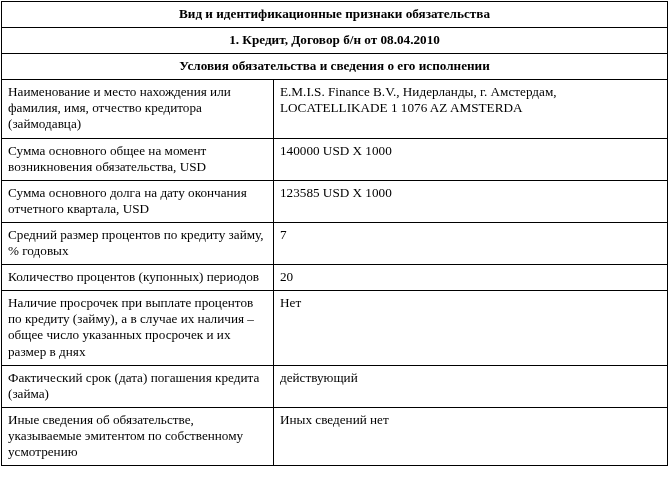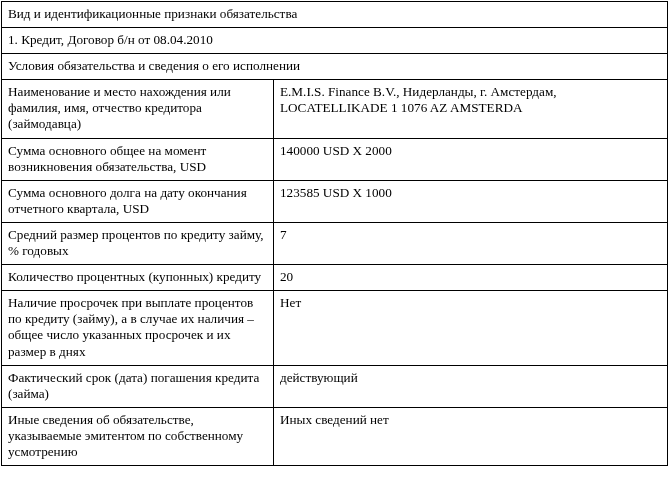--- a/index.html
+++ b/index.html
@@ -26,22 +26,22 @@
     table-layout: fixed;
   }
   table.doc td {
     border: 1px solid #000000;
     vertical-align: top;
     font-size: 13.2px;
     line-height: 1.22;
     padding: 4px 6px 5px 6px;
   }
   td.hdr {
-    text-align: left;
-    font-weight: normal;
+    text-align: center;
+    font-weight: bold;
     padding-top: 3px;
     padding-bottom: 4px;
     margin-top: 16px;
   }
   col.c1 { width: 272px; }
   col.c2 { width: 394px; }
   .label { padding-left: 7px; font-family: Liberation Serif, serif; }
   .value { padding-left: 8px; }
 </style>
 </head>
@@ -63,32 +63,32 @@
       <tr>
         <td class="hdr" colspan="2">Условия обязательства и сведения о его исполнении</td>
       </tr>
 
       <tr>
         <td class="label">Наименование и место нахождения или фамилия, имя, отчество кредитора (займодавца)</td>
         <td class="value">E.M.I.S. Finance B.V., Нидерланды, г. Амстердам, LOCATELLIKADE 1 1076 AZ AMSTERDA</td>
       </tr>
       <tr>
         <td class="label">Сумма основного общее на момент возникновения обязательства, USD</td>
-        <td class="value">140000 USD X 2000</td>
+        <td class="value">140000 USD X 1000</td>
       </tr>
       <tr>
         <td class="label">Сумма основного долга на дату окончания отчетного квартала, USD</td>
         <td class="value">123585 USD X 1000</td>
       </tr>
       <tr>
         <td class="label">Средний размер процентов по кредиту займу, % годовых</td>
         <td class="value">7</td>
       </tr>
       <tr>
-        <td class="label">Количество процентных (купонных) кредиту</td>
+        <td class="label">Количество процентов (купонных) периодов</td>
         <td class="value">20</td>
       </tr>
       <tr>
         <td class="label">Наличие просрочек при выплате процентов по кредиту (займу), а в случае их наличия – общее число указанных просрочек и их размер в днях</td>
         <td class="value">Нет</td>
       </tr>
       <tr>
         <td class="label">Фактический срок (дата) погашения кредита (займа)</td>
         <td class="value">действующий</td>
       </tr>

